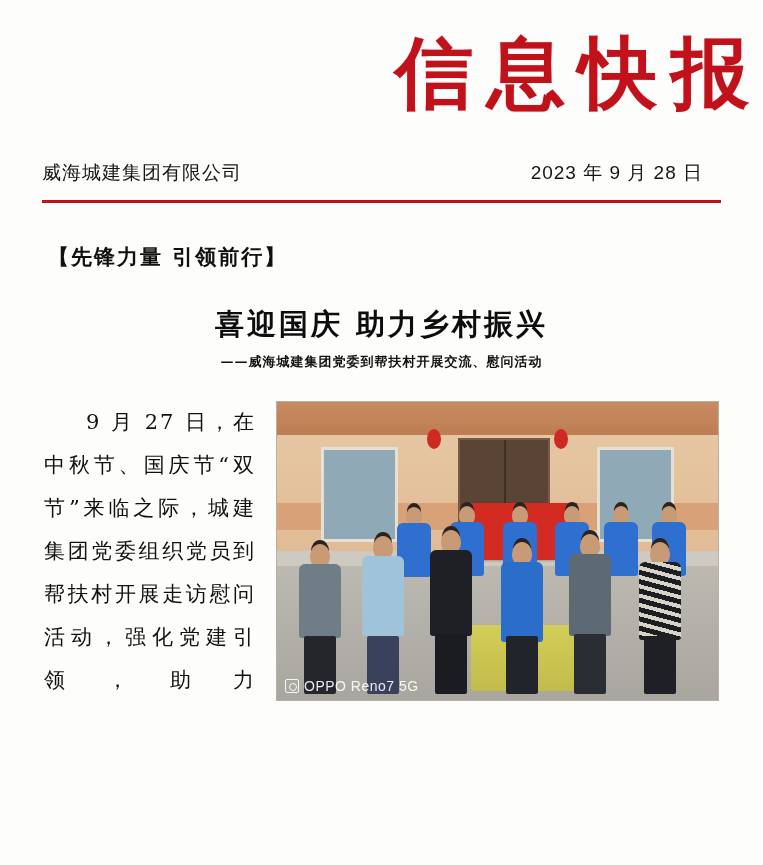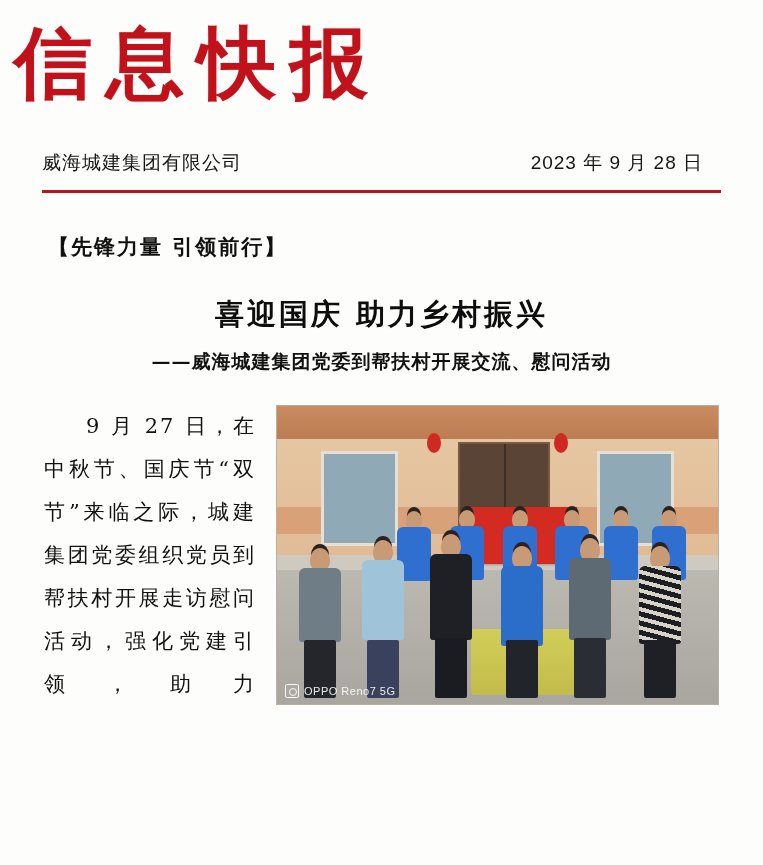--- a/index.html
+++ b/index.html
@@ -17,22 +17,22 @@
   }
 
   .page {
     position: absolute;
     inset: 0;
     background: #fdfdfb;
   }
 
   
   .masthead {
-    text-align: left;
-    padding-top: 22px;
+    text-align: right;
+    padding-top: 32px;
   }
   .masthead-title {
     font-family: "DejaVu Serif", "Liberation Serif", serif;
     font-size: 78px;
     line-height: 1.05;
     font-weight: 700;
     letter-spacing: 14px;
     text-indent: 14px;
     color: #c1121c;
     text-shadow: 0 0 1px rgba(180,20,25,0.45);
@@ -83,22 +83,22 @@
     text-align: center;
   }
   .headline {
     font-size: 29px;
     font-weight: 700;
     letter-spacing: 3px;
     color: #0d0d0d;
     font-family: "DejaVu Serif", "Liberation Serif", serif;
   }
   .subhead {
-    margin-top: 14px;
-    font-size: 19px;
+    margin-top: 8px;
+    font-size: 13px;
     font-weight: 700;
     letter-spacing: 1px;
     color: #111111;
     font-family: "DejaVu Serif", "Liberation Serif", serif;
   }
 
   
   .content {
     margin: 30px 44px 0 44px;
     display: flex;
@@ -224,21 +224,21 @@
     background: linear-gradient(#d8d24a, #c6bf3c);
     opacity: .85;
     border-radius: 3px;
   }
 
   .photo-watermark {
     position: absolute;
     left: 8px; bottom: 6px;
     display: flex; align-items: center; gap: 5px;
     color: rgba(255,255,255,.9);
-    font-size: 11px;
+    font-size: 14px;
     font-family: "Liberation Sans", sans-serif;
     letter-spacing: .5px;
   }
   .wm-square {
     width: 12px; height: 12px;
     border: 1px solid rgba(255,255,255,.9);
     border-radius: 2px;
     position: relative;
   }
   .wm-square::after {

